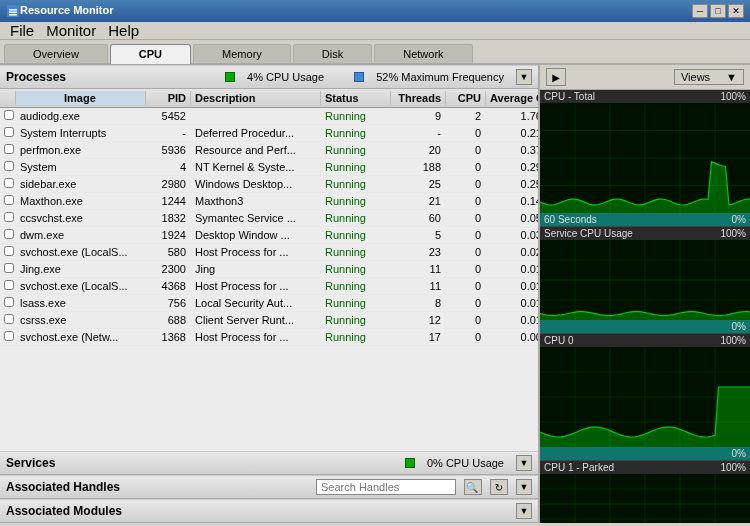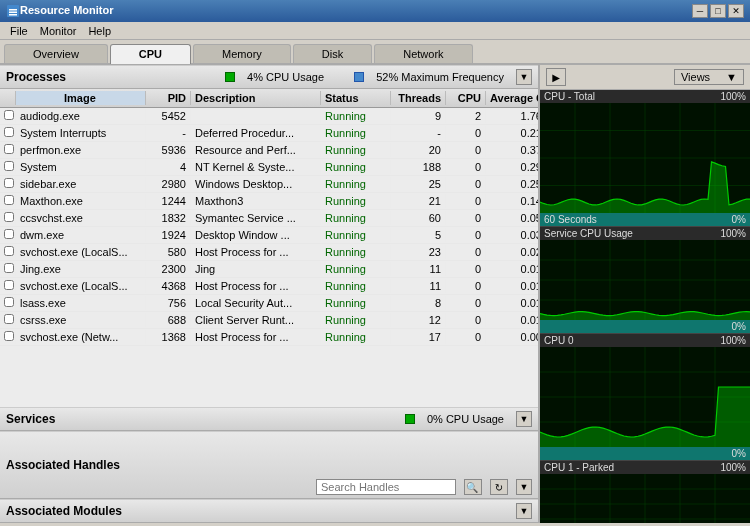--- a/index.html
+++ b/index.html
@@ -38,21 +38,21 @@
     .menu-bar {
       background: #d4d0c8;
       height: 18px;
       display: flex;
       align-items: center;
       padding: 0 4px;
       border-bottom: 1px solid #aaa;
     }
     .menu-item {
       padding: 1px 6px;
-      font-size: 11px;
+      font-size: 15px;
       cursor: pointer;
     }
     
     .tab-bar {
       background: #d4d0c8;
       display: flex;
       align-items: flex-end;
       padding: 3px 4px 0 4px;
       border-bottom: 2px solid #aaa;
     }
@@ -156,21 +156,20 @@
     .col-threads { width: 55px; flex-shrink: 0; text-align: right; }
     .col-cpu { width: 40px; flex-shrink: 0; text-align: right; }
     .col-avgcpu { width: 60px; flex-shrink: 0; text-align: right; }
     
     .services-section, .handles-section, .modules-section {
       flex-shrink: 0;
     }
     .handles-inner {
       display: flex;
       gap: 8px;
-      margin-top: 44px;
     }
     .search-box {
       border: 1px solid #888;
       background: white;
       padding: 1px 4px;
       font-size: 11px;
       width: 140px;
     }
     .search-btn {
       width: 18px; height: 16px;

